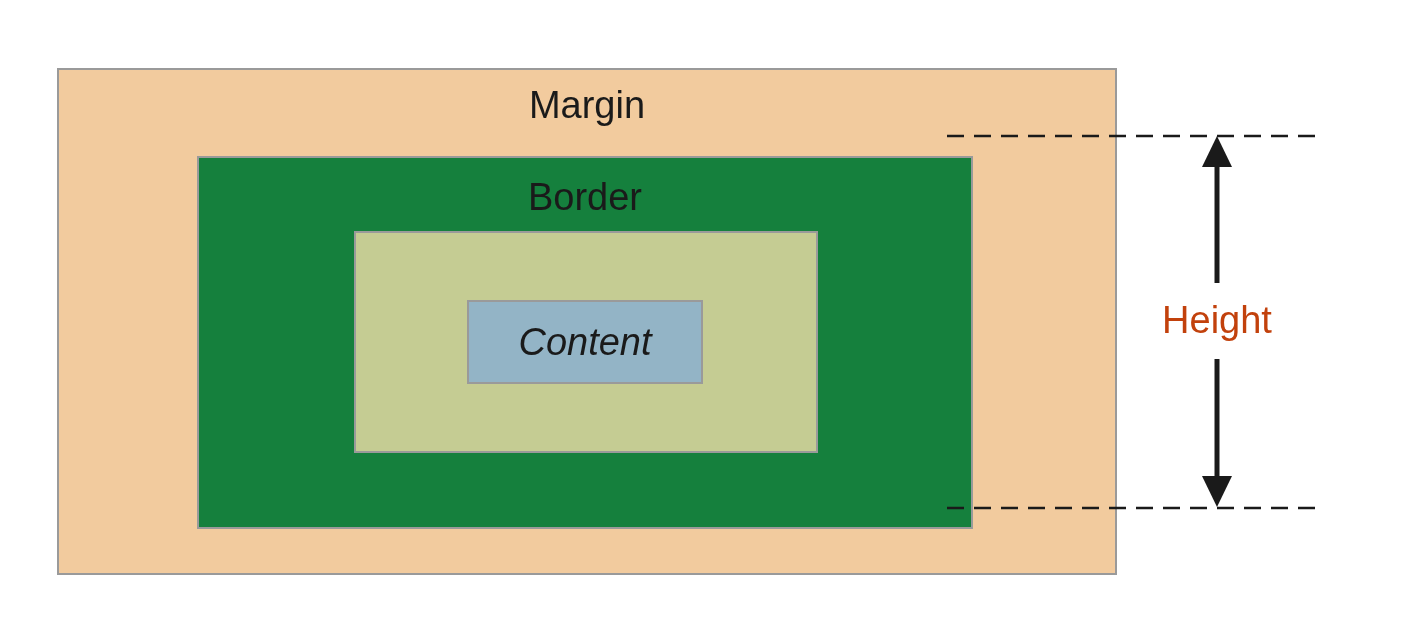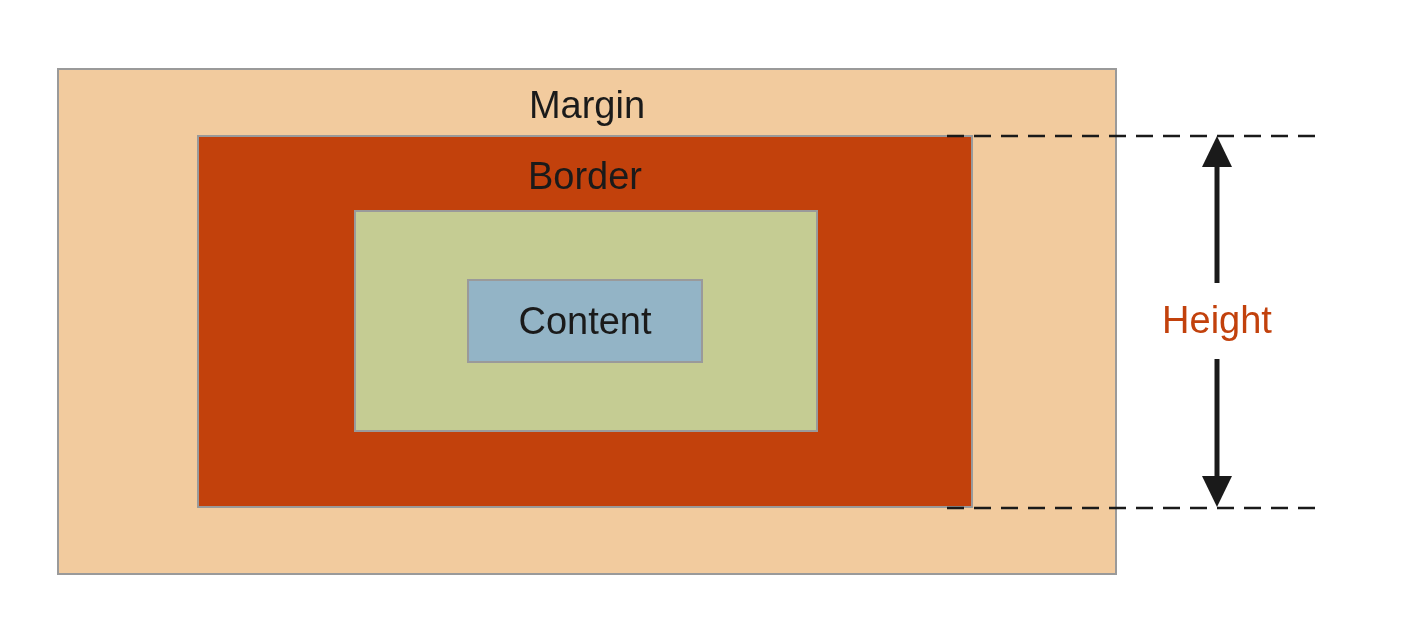--- a/index.html
+++ b/index.html
@@ -28,21 +28,21 @@
     font-size: 38px;
     line-height: 1.05;
     color: #1a1a1a;
     white-space: nowrap;
   }
   #margin-box  { left: 57px;  top: 68px;  width: 1060px; height: 507px; }
   #border-box  { left: 138px; top: 65px;  width: 776px;  height: 373px; }
   #padding-box { left: 155px; top: 73px;  width: 464px;  height: 222px; }
   #content-box {
     left: 111px; top: 67px; width: 236px; height: 84px;
-    display: flex; align-items: center; justify-content: center;
+    display: flex; align-items: center; justify-content: center; font-style: italic;
   }
   #margin-label  { top: 16px; }
   #border-label  { top: 20px; }
   #padding-label { top: 15px; }
   #content-label {
     position: static;
     width: auto;
     font-size: 38px;
     color: #1a1a1a;
   }
@@ -67,21 +67,21 @@
   }
 </style>
 </head>
 <body>
 
 <div id="canvas">
 
   <div class="box" id="margin-box" style="background-color: rgb(242, 203, 158);">
     <div class="box-label" id="margin-label">Margin</div>
 
-    <div class="box" id="border-box" style="background-color: #c2410c;">
+    <div class="box" id="border-box" style="background-color: #15803d; margin-top: 21px;">
       <div class="box-label" id="border-label">Border</div>
 
       <div class="box" id="padding-box" style="background-color: rgb(197, 204, 147);">
 
         <div class="box" id="content-box" style="background-color: rgb(147, 180, 198);">
           <div id="content-label">Content</div>
         </div>
       </div>
     </div>
   </div>

